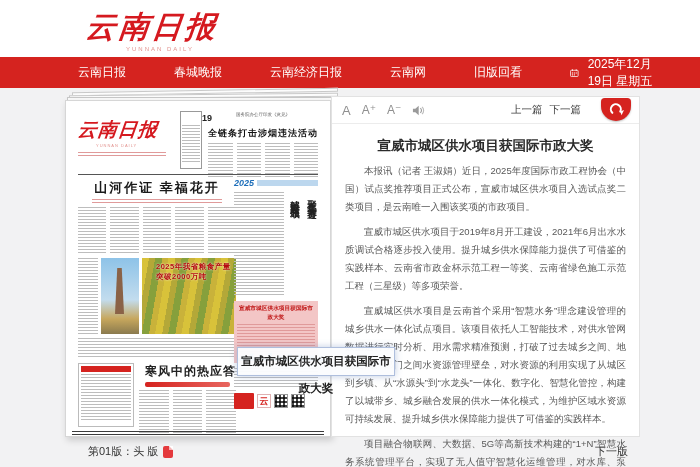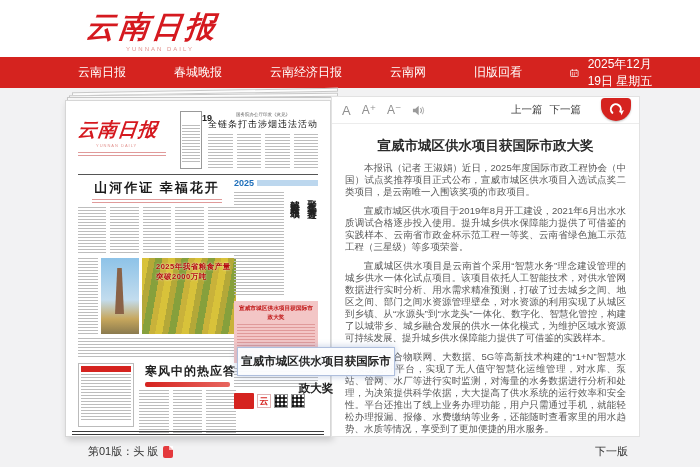--- a/index.html
+++ b/index.html
@@ -39,21 +39,21 @@
   .mast-logo { width:96px; position:relative; }
   .p-logo-title { font-family:"DejaVu Serif","Liberation Serif",serif; font-weight:bold; font-style:italic;
                   font-size:19px; color:#d5191f; letter-spacing:1px; transform:skewX(-6deg); margin-top:6px; }
   .p-logo-sub { font-size:4px; color:#e2938f; letter-spacing:1px; margin-left:18px; }
   .p-tagline { height:5px; width:88px; margin-top:4px; }
   .mast-date { width:22px; border:1px solid #999; padding:1px; text-align:center; }
   .mast-date .day { font-size:9px; font-weight:bold; color:#222;margin-left:20px; }
   .mast-date .md { height:38px; margin-top:2px; }
   .mast-right { flex:1; }
   .kicker { font-size:5px; color:#555; text-align:center; transform:scale(.9); }
-  .top-headline { font-size:9px; font-weight:normal; color:#111; text-align:center; letter-spacing:1px; margin:1px 0 3px; }
+  .top-headline { font-size:9px; font-weight:bold; color:#111; text-align:center; letter-spacing:1px; margin:10px 0 3px; }
   .mast-right .mcols { height:36px; }
 
   .p-divider { border-top:1px solid #555; margin:5px 0 4px; }
 
   .p-body { display:flex; gap:6px; }
   .p-left { width:158px; }
   .main-headline { font-size:13px; font-weight:bold; color:#1a1a1a; text-align:center; letter-spacing:2px; }
   .subhead-line { height:4px; width:130px; margin:2px auto 4px; }
   .p-left .cols1 { height:46px; }
 
@@ -72,21 +72,21 @@
   .boxed { width:56px; border:1px solid #bbb; padding:2px; }
   .boxed-head { height:6px; background:#d5231f; margin-bottom:2px; }
   .boxed .micro { height:48px; }
   .cold { flex:1; }
   .cold-headline { font-size:12px; font-weight:bold; color:#222; text-align:right; letter-spacing:1px; }
   .cold-banner { height:5px; background:linear-gradient(90deg,#d5231f,#e8665f); margin:2px 6px 3px; border-radius:2px; }
   .cold .mcols { height:44px; }
 
   .right-col { position:absolute; right:12px; top:76px; width:84px; }
   .side-head { display:flex; align-items:center; gap:3px; height:12px; margin-bottom:3px; }
-  .side-head .yr { font-size:9px; font-weight:bold; color:#1e6fba; }
+  .side-head .yr { font-size:9px; font-weight:bold; font-style:italic; color:#1e6fba; }
   .side-head .bar { flex:1; height:6px; background:#bcd7ee; }
   .vert-block { display:flex; gap:4px; height:104px; }
   .vert-block .mc { flex:1; }
   .vtext { writing-mode:vertical-rl; font-size:9.5px; font-weight:bold; color:#222; letter-spacing:2px; }
   .pink-block { margin-top:5px; height:62px; background:#f3c6c6; padding:3px; position:relative; }
   .pink-title { font-size:6px; font-weight:bold; color:#c01818; text-align:center; transform:scale(.95); }
   .pink-block .micro.red { height:30px; margin-top:2px; }
   .skyline { position:absolute; left:3px; right:3px; bottom:2px; height:11px; }
   .right-col .after-pink { height:20px; margin-top:5px; }
   .qr-row { display:flex; gap:3px; margin-top:4px; height:17px; align-items:center; }
@@ -116,21 +116,21 @@
              position:relative; }
   .fc { color:#8f8f8f; font-size:13px; margin-right:11px; cursor:pointer; }
   .fc.sm { font-size:12px; }
   .spk { width:13px; height:13px; cursor:pointer; }
   .pager { margin-left:auto; margin-right:48px; font-size:10.5px; color:#3c3c3c; display:flex; gap:7px; }
   .pager span { cursor:pointer; }
   .back-btn { position:absolute; right:8px; top:1px; width:30px; height:23px; background:#d5231f;
               border-radius:4px 4px 16px 16px; cursor:pointer; display:flex; align-items:center;
               justify-content:center; box-shadow:0 1px 2px rgba(0,0,0,.25); }
   .article-title { text-align:center; font-size:13.5px; font-weight:bold; color:#2b2b2b; margin:13px 8px 4px; }
-  .article-body p { font-size:9.5px; color:#585858; line-height:12px; text-align:justify; text-indent:2em;
+  .article-body p { font-size:9.5px; color:#585858; line-height:18px; text-align:justify; text-indent:2em;
                     margin:7px 13px; }
 
   
   .tooltip { position:absolute; left:237px; top:347px; width:158px; height:29px; line-height:27px;
              text-align:center; font-size:11.5px; font-weight:bold; color:#222;
              background:rgba(251,252,254,.97); border:1px solid #aebedd;
              box-shadow:0 0 7px rgba(110,140,190,.45); z-index:20; }
 </style>
 </head>
 <body>

